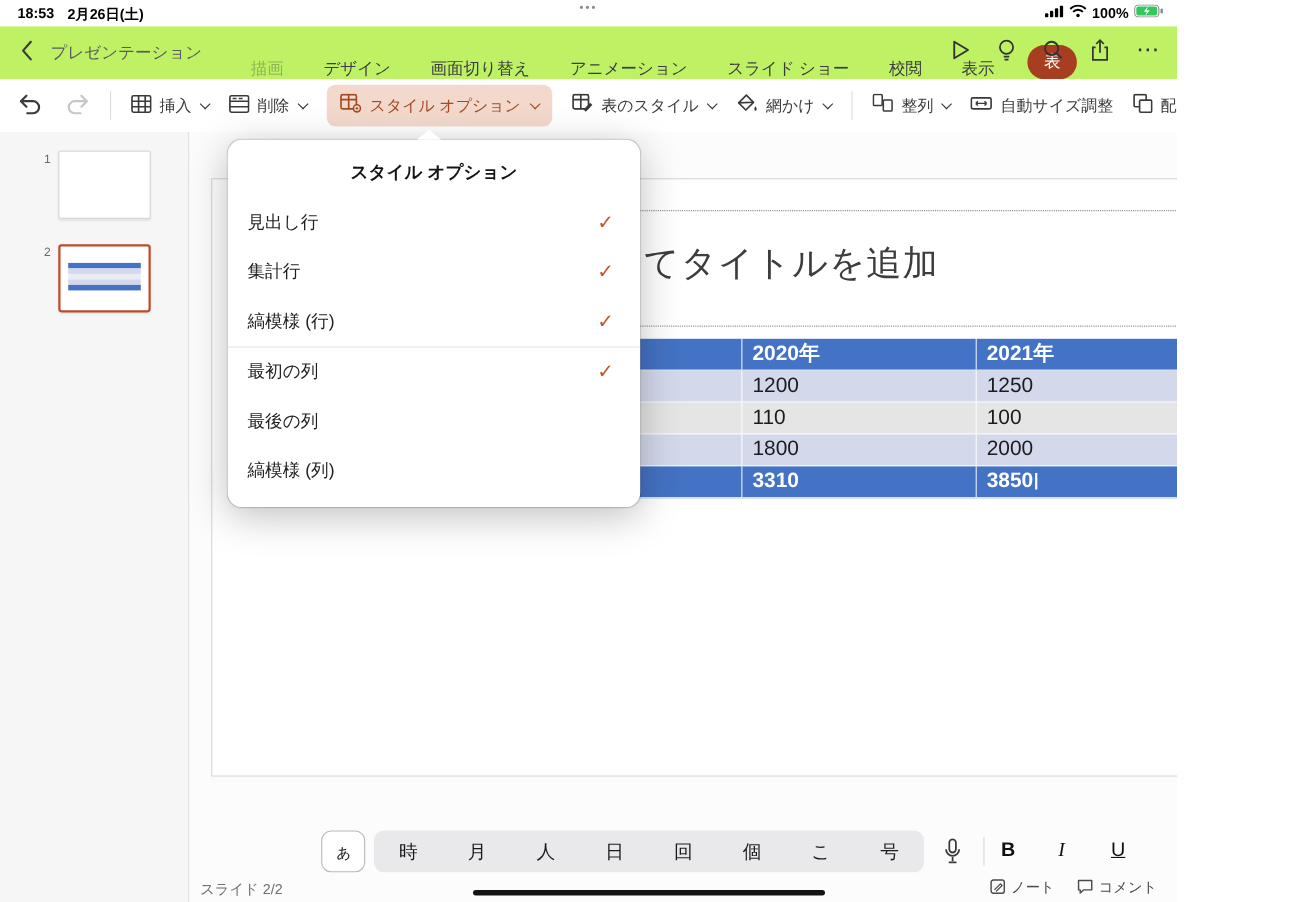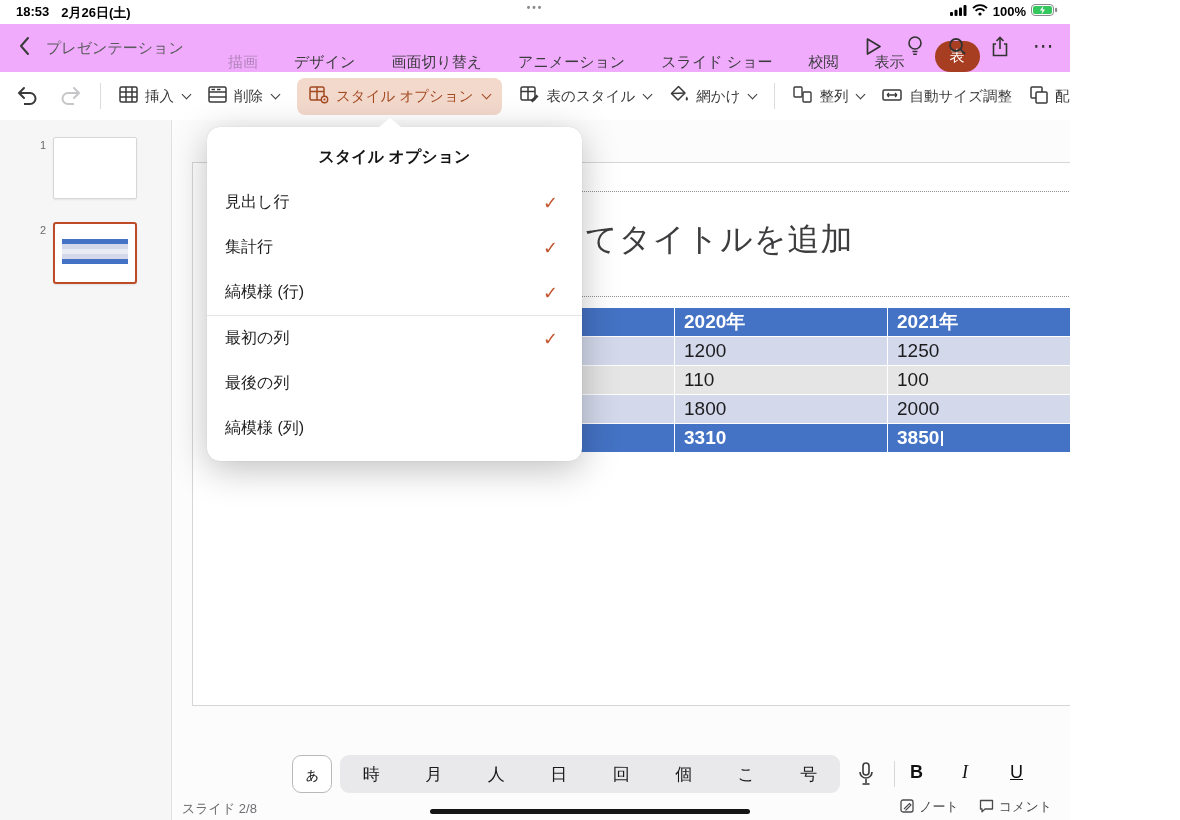--- a/index.html
+++ b/index.html
@@ -7,21 +7,21 @@
   body { font-family:"Liberation Sans","DejaVu Sans",sans-serif; color:#222; }
   #stage { position:relative; width:1070px; height:820px; background:#fff; overflow:hidden; }
 
   
   .status-bar { position:absolute; top:0; left:0; right:0; height:24px; font-size:13px; font-weight:700; color:#000; }
   .sb-left { position:absolute; left:16px; top:4px; display:flex; gap:12px; }
   .sb-center { position:absolute; left:50%; transform:translateX(-50%); top:2px; color:#8a8a8e; font-size:10px; letter-spacing:2px; }
   .sb-right { position:absolute; right:12px; top:4px; display:flex; align-items:center; gap:5px; font-weight:700; }
 
   
-  .nav { position:absolute; top:24px; left:0; right:0; height:48px; background:#f0abfc; }
+  .nav { position:absolute; top:24px; left:0; right:0; height:48px; background:#bef264;font-family:Liberation Serif, serif; }
   .nav-left { position:absolute; left:18px; top:0; height:48px; display:flex; align-items:center; gap:16px; }
   .nav-title { font-size:15px; color:#5b5b5e; }
   .nav-tabs { position:absolute; left:228px; top:0; height:48px; display:flex; align-items:flex-end; gap:36px; font-size:15px; color:#3c3c3e; white-space:nowrap; }
   .tab { cursor:default; }
   .tab.faded { opacity:.35; }
   .tab-pill { background:#A73D21; color:#fff; border-radius:16px; padding:6px 15px; margin-left:-6px; font-size:15px; }
   .nav-right { position:absolute; right:16px; top:0; height:48px; display:flex; align-items:center; gap:24px; }
   .nav-right .more { font-size:21px; color:#333; line-height:1; padding-bottom:6px; }
 
   
@@ -349,21 +349,21 @@
         <rect x="5" y="1" width="6" height="12" rx="3" stroke="#3a3a3a" fill="none" stroke-width="1.6"></rect>
         <path d="M2 10 a6 6 0 0 0 12 0" stroke="#3a3a3a" fill="none" stroke-width="1.6"></path>
         <line x1="8" y1="17" x2="8" y2="21" stroke="#3a3a3a" stroke-width="1.6"></line>
         <line x1="4.5" y1="22" x2="11.5" y2="22" stroke="#3a3a3a" stroke-width="1.6"></line>
       </svg></span>
   <div class="fmt-sep"></div>
   <span class="fmt-b">B</span>
   <span class="fmt-i">I</span>
   <span class="fmt-u">U</span>
 
-  <div class="slide-counter">スライド 2/8</div>
+  <div class="slide-counter">スライド 2/2</div>
   <div class="home-indicator"></div>
   <div class="footer-right">
     <span class="footer-btn">
       <span><svg width="14" height="14" viewBox="0 0 14 14">
             <rect x="1" y="1" width="12" height="12" rx="2" stroke="#4a4a4e" fill="none" stroke-width="1.3"></rect>
             <path d="M4 10 L9.5 4.5 L11 6 L5.5 11.5" stroke="#4a4a4e" fill="none" stroke-width="1.1"></path>
           </svg></span>
       <span>ノート</span>
     </span>
     <span class="footer-btn">

